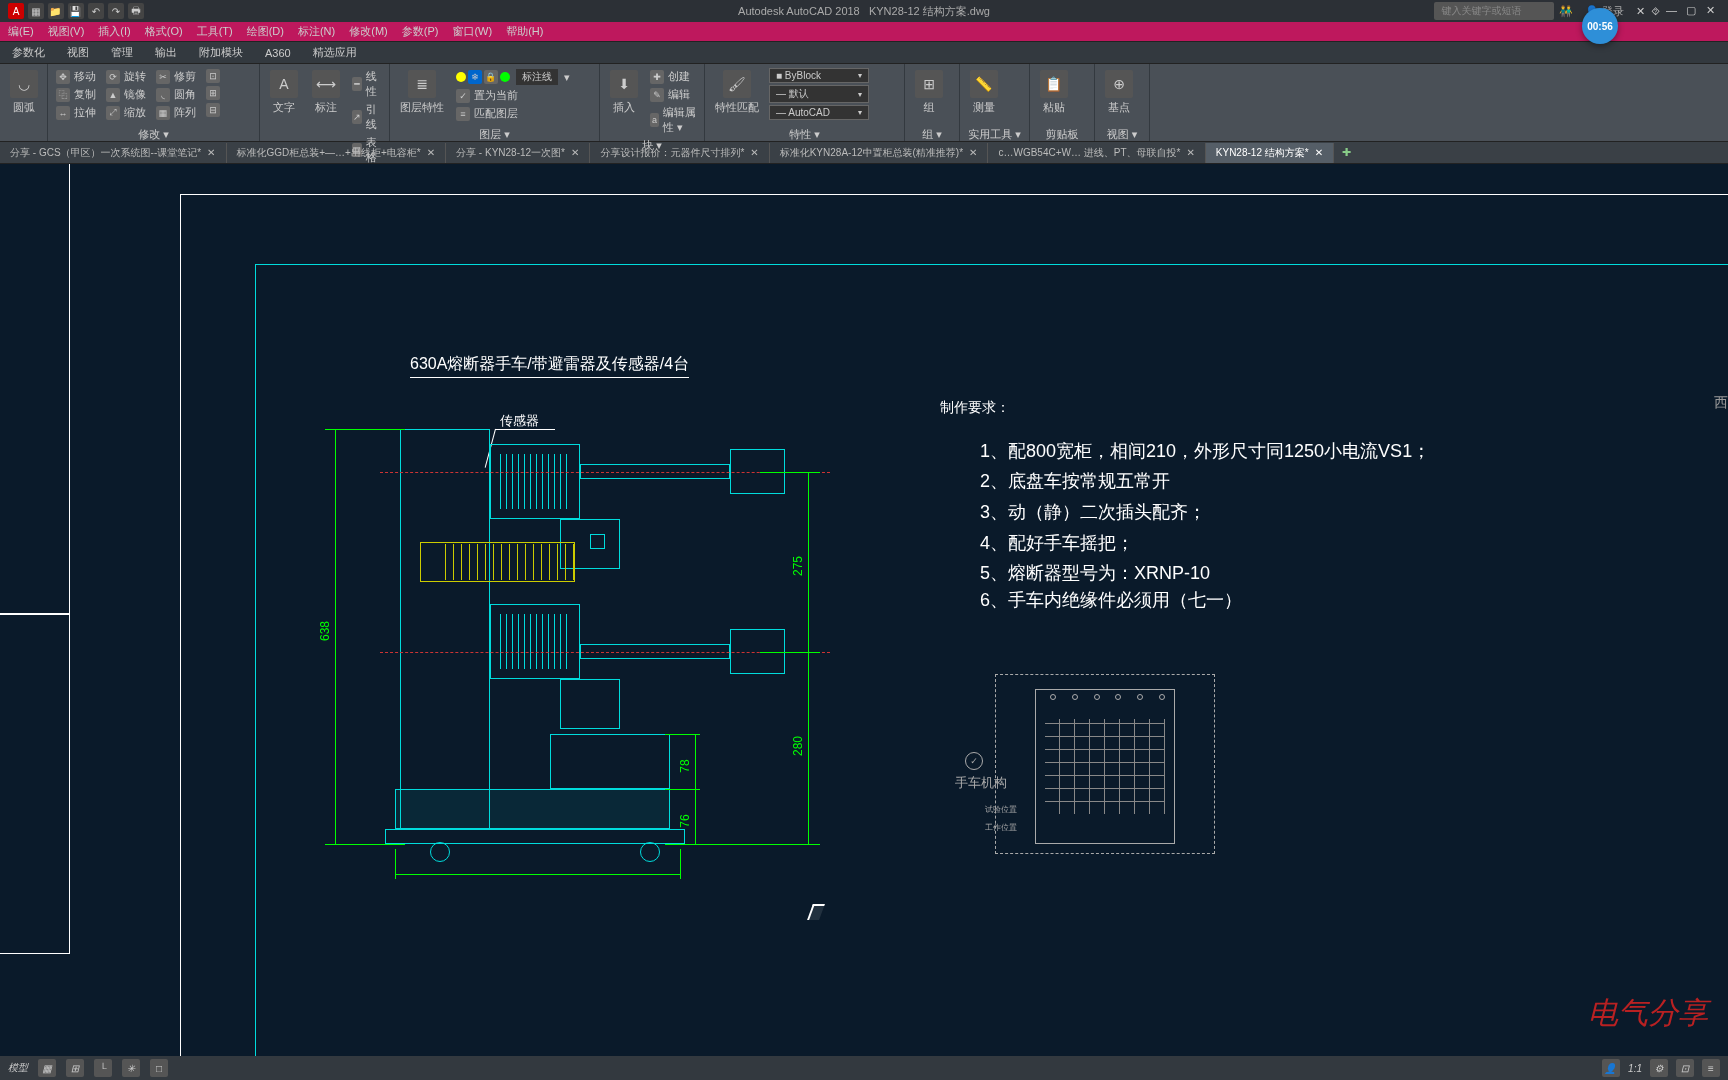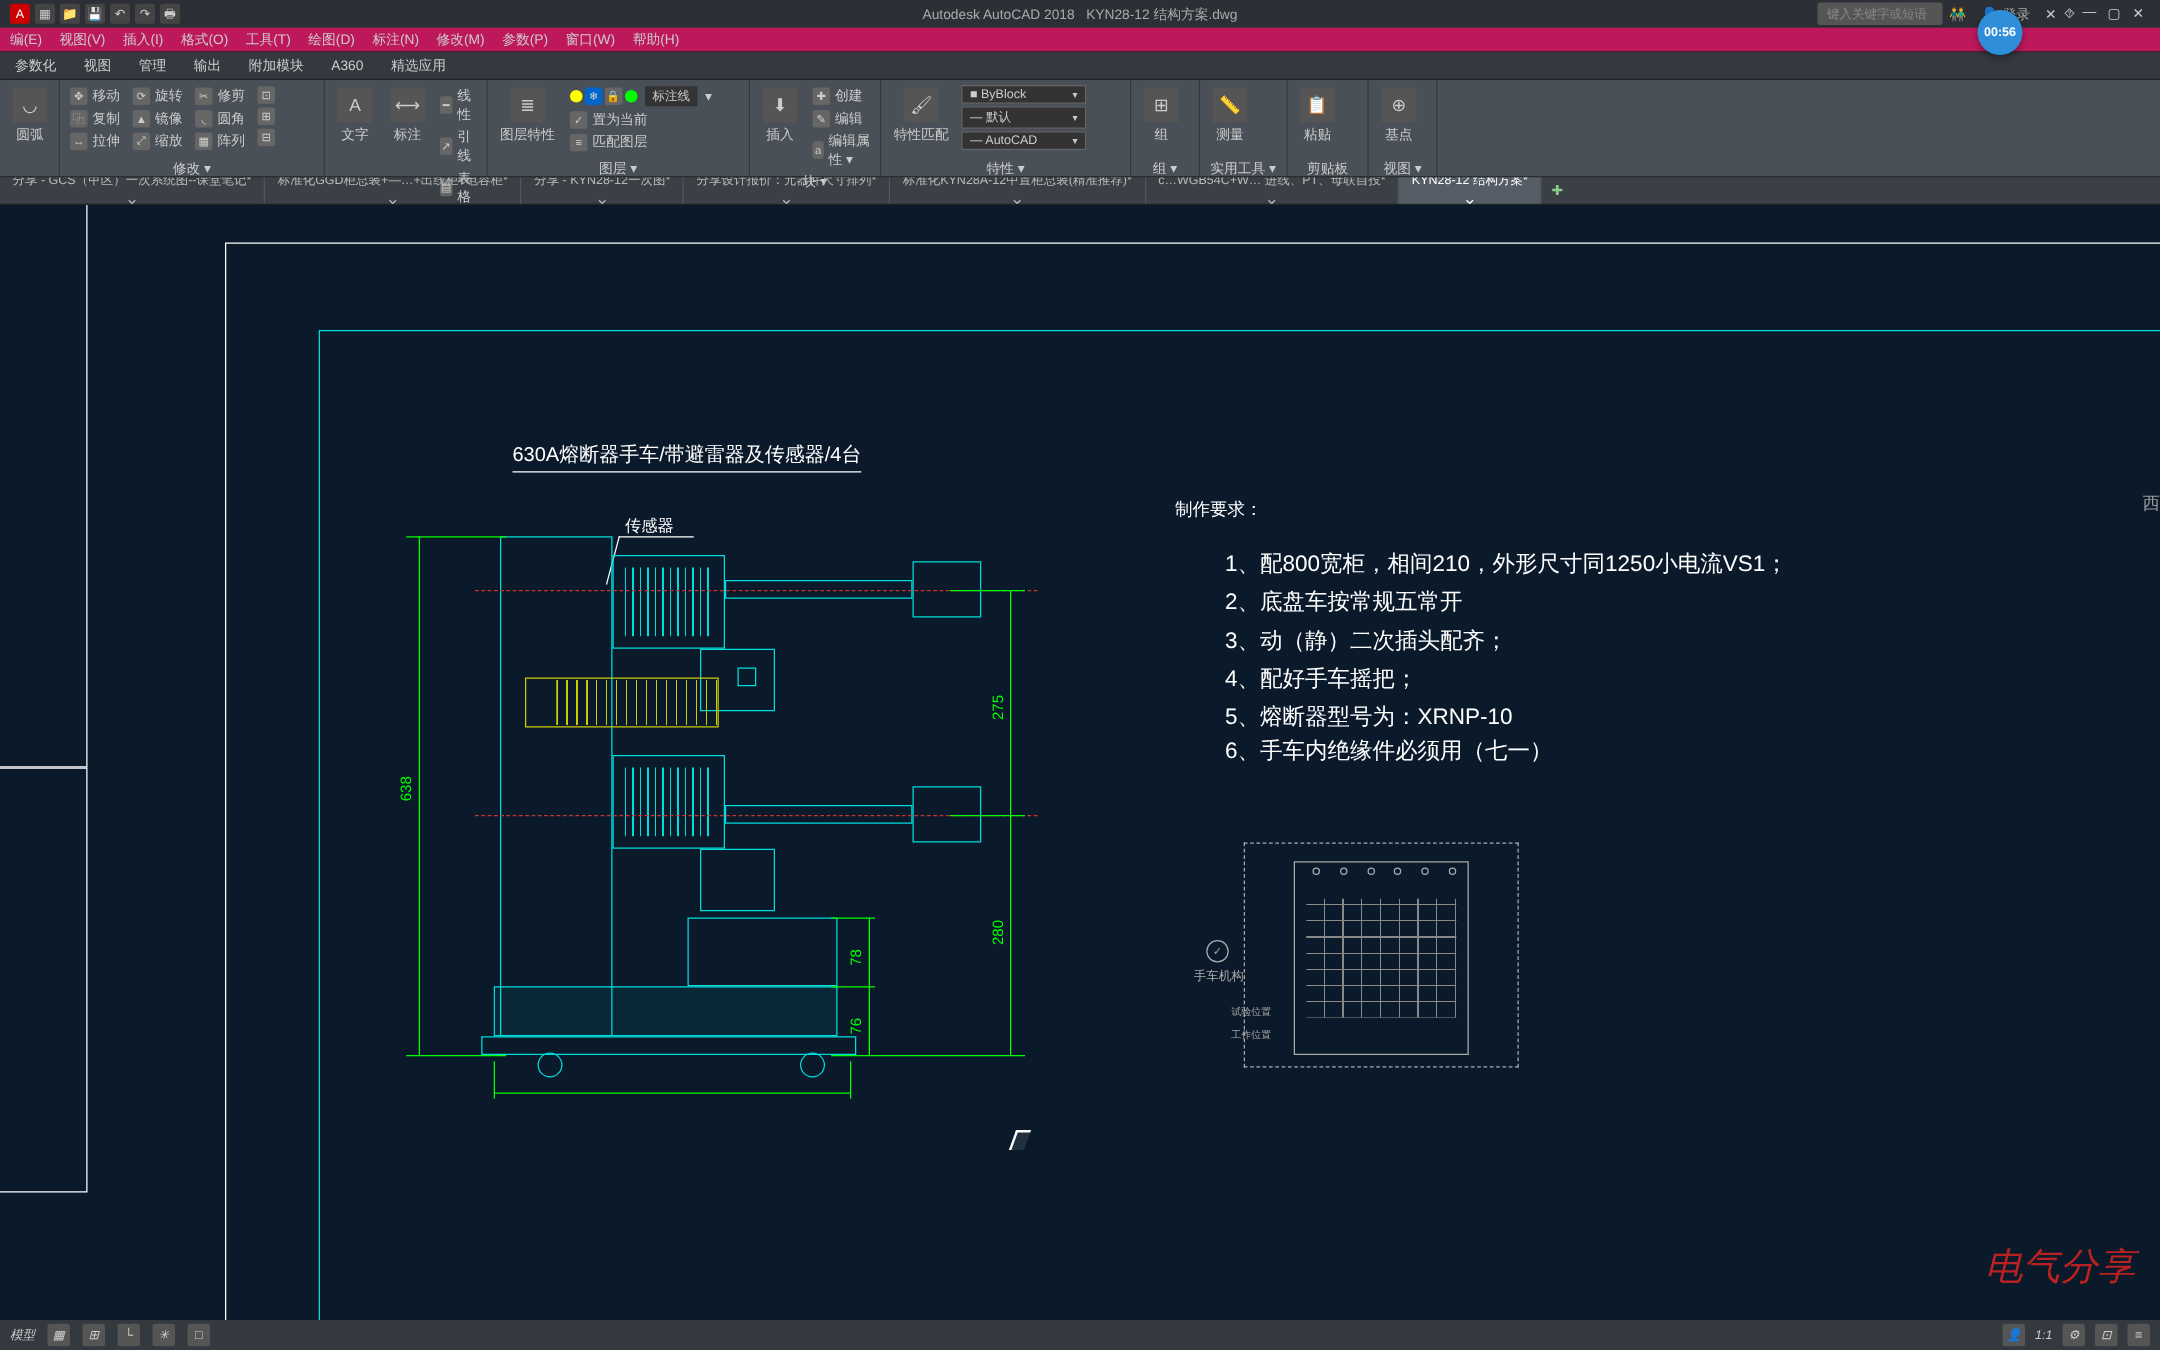--- a/index.html
+++ b/index.html
@@ -4,21 +4,21 @@
 <style>
 * { margin: 0; padding: 0; box-sizing: border-box; font-family: "Microsoft YaHei", Arial, sans-serif; }
 body { background: #33393f; color: #ccc; font-size: 11px; overflow: hidden; width: 1728px; height: 1080px; position: relative; }
 
 
 .title-bar { height: 22px; background: #2c3036; display: flex; align-items: center; padding: 0 8px; position: relative; }
 .title-bar .qat { display: flex; gap: 4px; align-items: center; }
 .title-bar .qat span { width: 16px; height: 16px; background: #444; border-radius: 2px; display: inline-flex; align-items: center; justify-content: center; font-size: 10px; }
 .title-bar .title { position: absolute; left: 50%; transform: translateX(-50%); color: #aaa; font-size: 11px; }
 .title-bar .right { margin-left: auto; display: flex; gap: 6px; align-items: center; }
-.title-bar .search-box { background: #555; padding: 2px 8px; border-radius: 2px; color: #888; font-size: 10px; width: 100px; }
+.title-bar .search-box { background: #555; padding: 2px 8px; border-radius: 2px; color: #888; font-size: 10px; width: 120px; }
 .title-bar .login { padding: 2px 6px; color: #aaa; }
 .timer-bubble { position: absolute; right: 110px; top: 8px; width: 36px; height: 36px; border-radius: 50%; background: #2e8fd8; color: #fff; display: flex; align-items: center; justify-content: center; font-size: 10px; font-weight: bold; z-index: 100; box-shadow: 0 2px 6px rgba(0,0,0,.4); }
 .title-bar .win-ctrl { width: 14px; height: 14px; }
 
 
 .menu-bar { height: 20px; background: #be185d; display: flex; align-items: center; padding: 0 8px; gap: 14px; border-bottom: 1px solid #222; }
 .menu-bar span { color: #ccc; font-size: 11px; cursor: pointer; }
 
 
 .ribbon-tabs { height: 22px; background: #33393f; display: flex; align-items: center; padding: 0 8px; gap: 14px; border-bottom: 1px solid #222; }
@@ -40,21 +40,21 @@
 .layer-state { display: flex; gap: 2px; align-items: center; }
 .layer-dot { width: 10px; height: 10px; border-radius: 50%; }
 .layer-name { background: #333; padding: 1px 6px; font-size: 10px; margin-left: 4px; }
 
 
 .prop-dropdown { background: #333; border: 1px solid #666; padding: 1px 6px; font-size: 10px; min-width: 100px; display: flex; justify-content: space-between; align-items: center; }
 .prop-dropdown .arrow { font-size: 8px; }
 
 
 .doc-tabs { height: 22px; background: #3a4046; display: flex; align-items: center; border-bottom: 1px solid #222; overflow: hidden; }
-.doc-tab { padding: 3px 10px; border-right: 1px solid #555; font-size: 10px; color: #bbb; cursor: pointer; white-space: nowrap; display: flex; align-items: center; gap: 6px; flex-direction: column; }
+.doc-tab { padding: 3px 10px; border-right: 1px solid #555; font-size: 10px; color: #bbb; cursor: pointer; white-space: nowrap; display: flex; align-items: center; gap: 6px; }
 .doc-tab.active { background: #555e67; color: #fff; }
 .doc-tab .close { font-size: 10px; }
 .doc-tab-add { padding: 3px 8px; color: #8c8; cursor: pointer; }
 
 
 .canvas { position: relative; height: 900px; background: #0a1a2a; overflow: hidden; }
 .drawing-frame { position: absolute; border: 1px solid #fff; }
 .inner-frame { position: absolute; border: 1px solid #00dcdc; }
 
 
@@ -475,21 +475,21 @@
 
   <div style="position:absolute;left:1050px;top:530px;width:115px;height:8px;display:flex;justify-content:space-between">
     <span style="width:6px;height:6px;border:1px solid #aaa;border-radius:50%"></span>
       <span style="width:6px;height:6px;border:1px solid #aaa;border-radius:50%"></span>
       <span style="width:6px;height:6px;border:1px solid #aaa;border-radius:50%"></span>
       <span style="width:6px;height:6px;border:1px solid #aaa;border-radius:50%"></span>
       <span style="width:6px;height:6px;border:1px solid #aaa;border-radius:50%"></span>
       <span style="width:6px;height:6px;border:1px solid #aaa;border-radius:50%"></span>
   </div>
   <div style="position:absolute;left:965px;top:588px;width:18px;height:18px;border:1px solid #aaa;border-radius:50%;display:flex;align-items:center;justify-content:center;color:#aaa;font-size:9px">✓</div>
-  <div style="position:absolute;left:955px;top:610px;color:#aaa;font-size:10px">手车机构</div>
+  <div style="position:absolute;left:955px;top:610px;color:#aaa;font-size:13px">手车机构</div>
   <div style="position:absolute;left:985px;top:640px;color:#aaa;font-size:8px">试验位置</div>
   <div style="position:absolute;left:985px;top:658px;color:#aaa;font-size:8px">工作位置</div>
 
   <div class="cursor-arrow"></div>
 
   <div class="watermark">电气分享</div>
 </div>
 
 <div class="status-bar">
   <span>模型</span>

